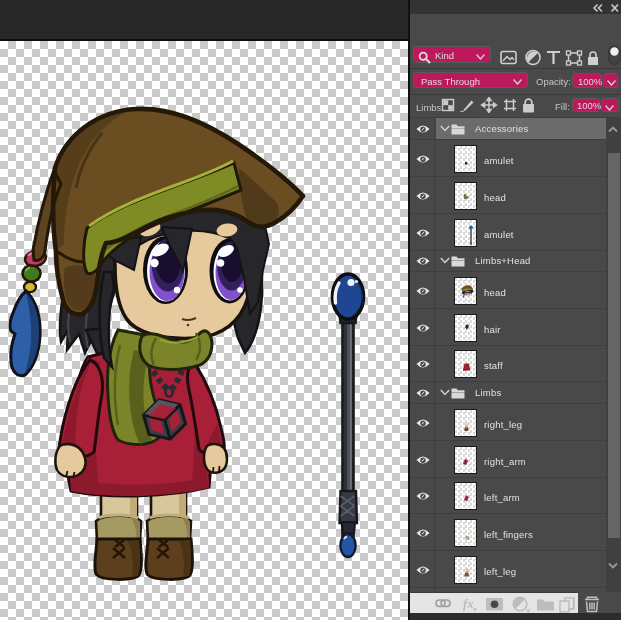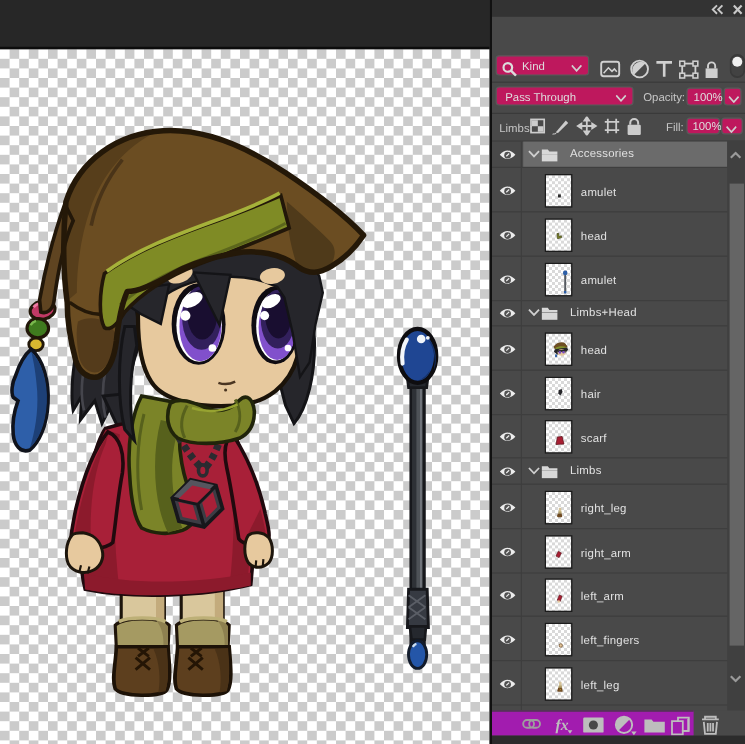--- a/index.html
+++ b/index.html
@@ -38,21 +38,21 @@
       background-size:5px 5px; border:1px solid #1c1c1c; }
   
   #sbar { position:absolute; left:196px; top:0px; width:15px; height:474px; background:#404040; }
   #sthumb { position:absolute; left:2px; top:35px; width:12px; height:385px; background:#656565; }
   .grow, .lrow2 { position:absolute; left:0; width:211px; }
   .gsel { position:absolute; left:26px; top:0; height:100%; width:170px; background:#6b6b6b; }
   .eyeic { position:absolute; left:8px; }
   .chev { position:absolute; left:30px; }
   .fold { position:absolute; left:41px; }
 
-  #bbar { position:absolute; left:2px; top:592px; width:168px; height:21px; background:#a21caf; border-top:1px solid #3a3a3a; }
+  #bbar { position:absolute; left:2px; top:592px; width:168px; height:21px; background:#e5e5e5; border-top:1px solid #3a3a3a; }
   #bstrip { position:absolute; left:2px; top:613px; width:211px; height:7px; background:#2c2c2c; }
 </style>
 </head>
 <body>
 <div id="app">
   <div id="canvas"></div>
   <div id="canvas-top"></div>
   <div id="canvas-border"></div>
   <svg id="art" viewBox="0 0 410 620">
 
@@ -417,21 +417,21 @@
             <svg class="eyeic" style="top:14px;left:6px" width="14" height="10" viewBox="0 0 14 10">
               <path d="M0.5 5 Q7 -2 13.5 5 Q7 12 0.5 5 Z" fill="#ececec"></path>
               <circle cx="7" cy="5.3" r="2.8" fill="#515151"></circle>
               <path d="M5.9 6.2 L8.3 3.9" stroke="#ececec" stroke-width="1"></path>
             </svg>
             <div class="thumb" style="top:5px"><svg width="23" height="28" viewBox="0 0 23 28">
                 <g transform="translate(2.5 3) scale(0.78)">
                   <path d="M9 13 l5 -0.5 l2 8 l-8.5 0.5 z" fill="#a81f33" stroke="#5d1019" stroke-width="0.8"></path>
                 </g>
               </svg></div>
-            <span class="lname" style="left:74px;top:15px">scarf</span>
+            <span class="lname" style="left:74px;top:15px">staff</span>
           </div>
 <div class="rowsep" style="top:263px"></div>
 <div class="grow" style="top:264px;height:22px">
             <svg class="eyeic" style="top:6px;left:6px" width="14" height="10" viewBox="0 0 14 10">
               <path d="M0.5 5 Q7 -2 13.5 5 Q7 12 0.5 5 Z" fill="#ececec"></path>
               <circle cx="7" cy="5.3" r="2.8" fill="#515151"></circle>
               <path d="M5.9 6.2 L8.3 3.9" stroke="#ececec" stroke-width="1"></path>
             </svg>
             <svg class="chev" style="top:7px" width="10" height="7" viewBox="0 0 10 7">
 <path d="M0.8 1 L5 5.4 L9.2 1" stroke="#cfcfcf" stroke-width="1.5" fill="none"></path>

